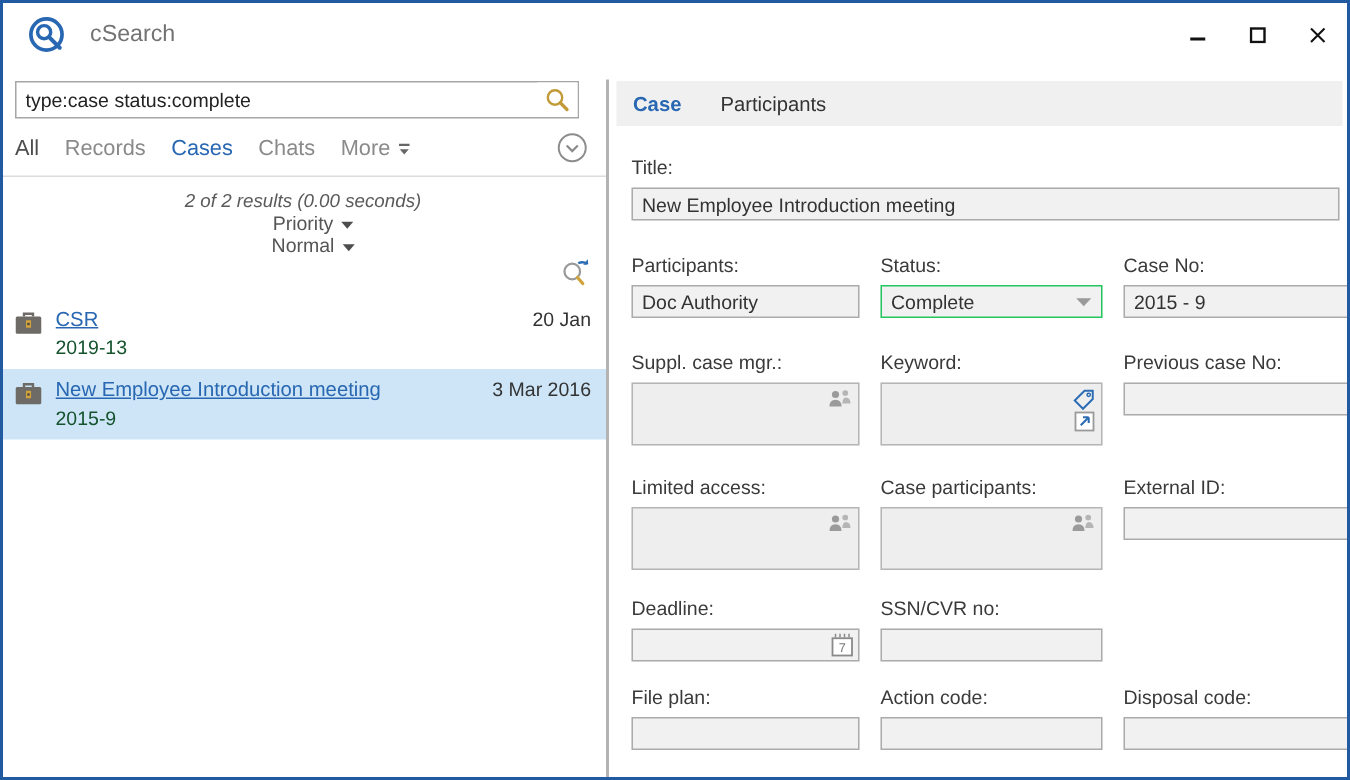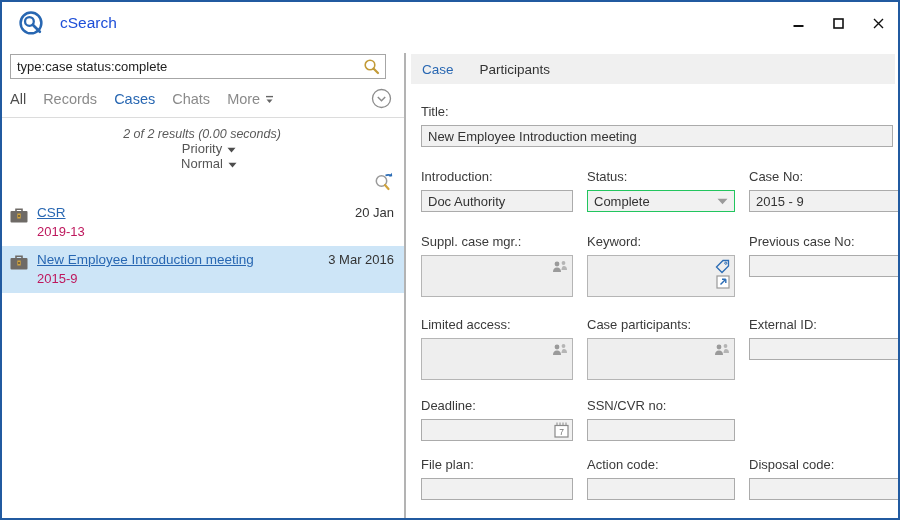--- a/index.html
+++ b/index.html
@@ -10,21 +10,21 @@
     width: 900px; height: 520px;
     border: 2px solid #215aa0;
     background: #fff;
     position: relative;
     overflow: hidden;
   }
 
   
   .titlebar { height: 42px; display: flex; align-items: center; padding-left: 16px; background:#fff; }
   .logo { width: 27px; height: 27px; flex: 0 0 auto; }
-  .title-text { margin-left: 15px; font-size: 15.5px; color: #1d4ed8; }
+  .title-text { margin-left: 15px; font-size: 15.5px; color: #737373; }
   .win-controls { margin-left: auto; display: flex; height: 100%; }
   .win-btn { width: 40px; height: 100%; display: flex; align-items: center; justify-content: center; cursor: default; }
   .win-btn svg { display: block; }
 
   
   .main { display: flex; height: 474px; }
   .left-panel { width: 402px; flex: 0 0 auto; padding-top: 10px; display: flex; flex-direction: column; }
   .panel-divider { width: 2px; background: #b3b3b3; margin-top: 9px; flex: 0 0 auto; }
   .right-panel { flex: 1; padding: 10px 3px 0 5px; display: flex; flex-direction: column; min-width: 0; }
 
@@ -51,26 +51,26 @@
 
   
   .result-list { margin-top: 7px; }
   .result-row { display: flex; padding: 6px 10px 7px 8px; cursor: pointer; }
   .result-row.selected { background: #cde5f7; }
   .row-icon { width: 19px; flex: 0 0 auto; padding-top: 3px; }
   .row-body { flex: 1; margin-left: 8px; min-width: 0; }
   .row-line1 { display: flex; align-items: flex-end; }
   .row-title { font-size: 13.5px; color: #2867b2; text-decoration: underline; cursor: pointer; white-space: nowrap; overflow: hidden; }
   .row-date { margin-left: auto; font-size: 13px; color: #333; padding-left: 10px; white-space: nowrap; }
-  .row-number { font-size: 13px; color: #be185d; margin-top: 4px; }
+  .row-number { font-size: 13px; color: #14532d; margin-top: 4px; }
 
   
   .tab-strip { height: 30px; background: #f0f0f0; display: flex; align-items: center; padding-left: 11px; flex: 0 0 auto; }
   .tab { font-size: 13.5px; color: #333; margin-right: 26px; cursor: pointer; }
-  .tab.active { color: #2867b2; font-weight: normal; }
+  .tab.active { color: #2867b2; font-weight: bold; }
 
   
   .form { padding: 20px 2px 0 10px; }
   .form-label { font-size: 13px; color: #3a3a3a; margin-bottom: 6px; }
   .txt { width: 100%; height: 22px; background: #f1f1f1; border: 1px solid #ababab; font-family: "Liberation Sans", sans-serif; font-size: 13px; color: #333; padding: 0 6px; }
   .title-row { margin-bottom: 22px; }
   .form-row { display: grid; grid-template-columns: 152px 148px 152px; column-gap: 14px; }
   .mb22 { margin-bottom: 22px; } .mb20 { margin-bottom: 20px; }
   .mb18 { margin-bottom: 18px; } .mb16 { margin-bottom: 16px; }
   .bigbox { position: relative; height: 42px; background: #eeeeee; border: 1px solid #b5b5b5; }
@@ -223,21 +223,21 @@
 
       <div class="form">
 
         <div class="title-row">
           <div class="form-label">Title:</div>
           <input class="txt" type="text" value="New Employee Introduction meeting" style="">
         </div>
 
         <div class="form-row mb22">
           <div>
-            <div class="form-label">Introduction:</div>
+            <div class="form-label">Participants:</div>
             <input class="txt" type="text" value="Doc Authority" style="">
           </div>
           <div>
             <div class="form-label">Status:</div>
             <div class="dropdown">
               <span>Complete</span>
               <svg width="11" height="7" viewBox="0 0 11 7">
                   <path d="M0.5 0.8 L10.5 0.8 L5.5 6.2 Z" fill="#9a9a9a"></path>
                 </svg>
             </div>

